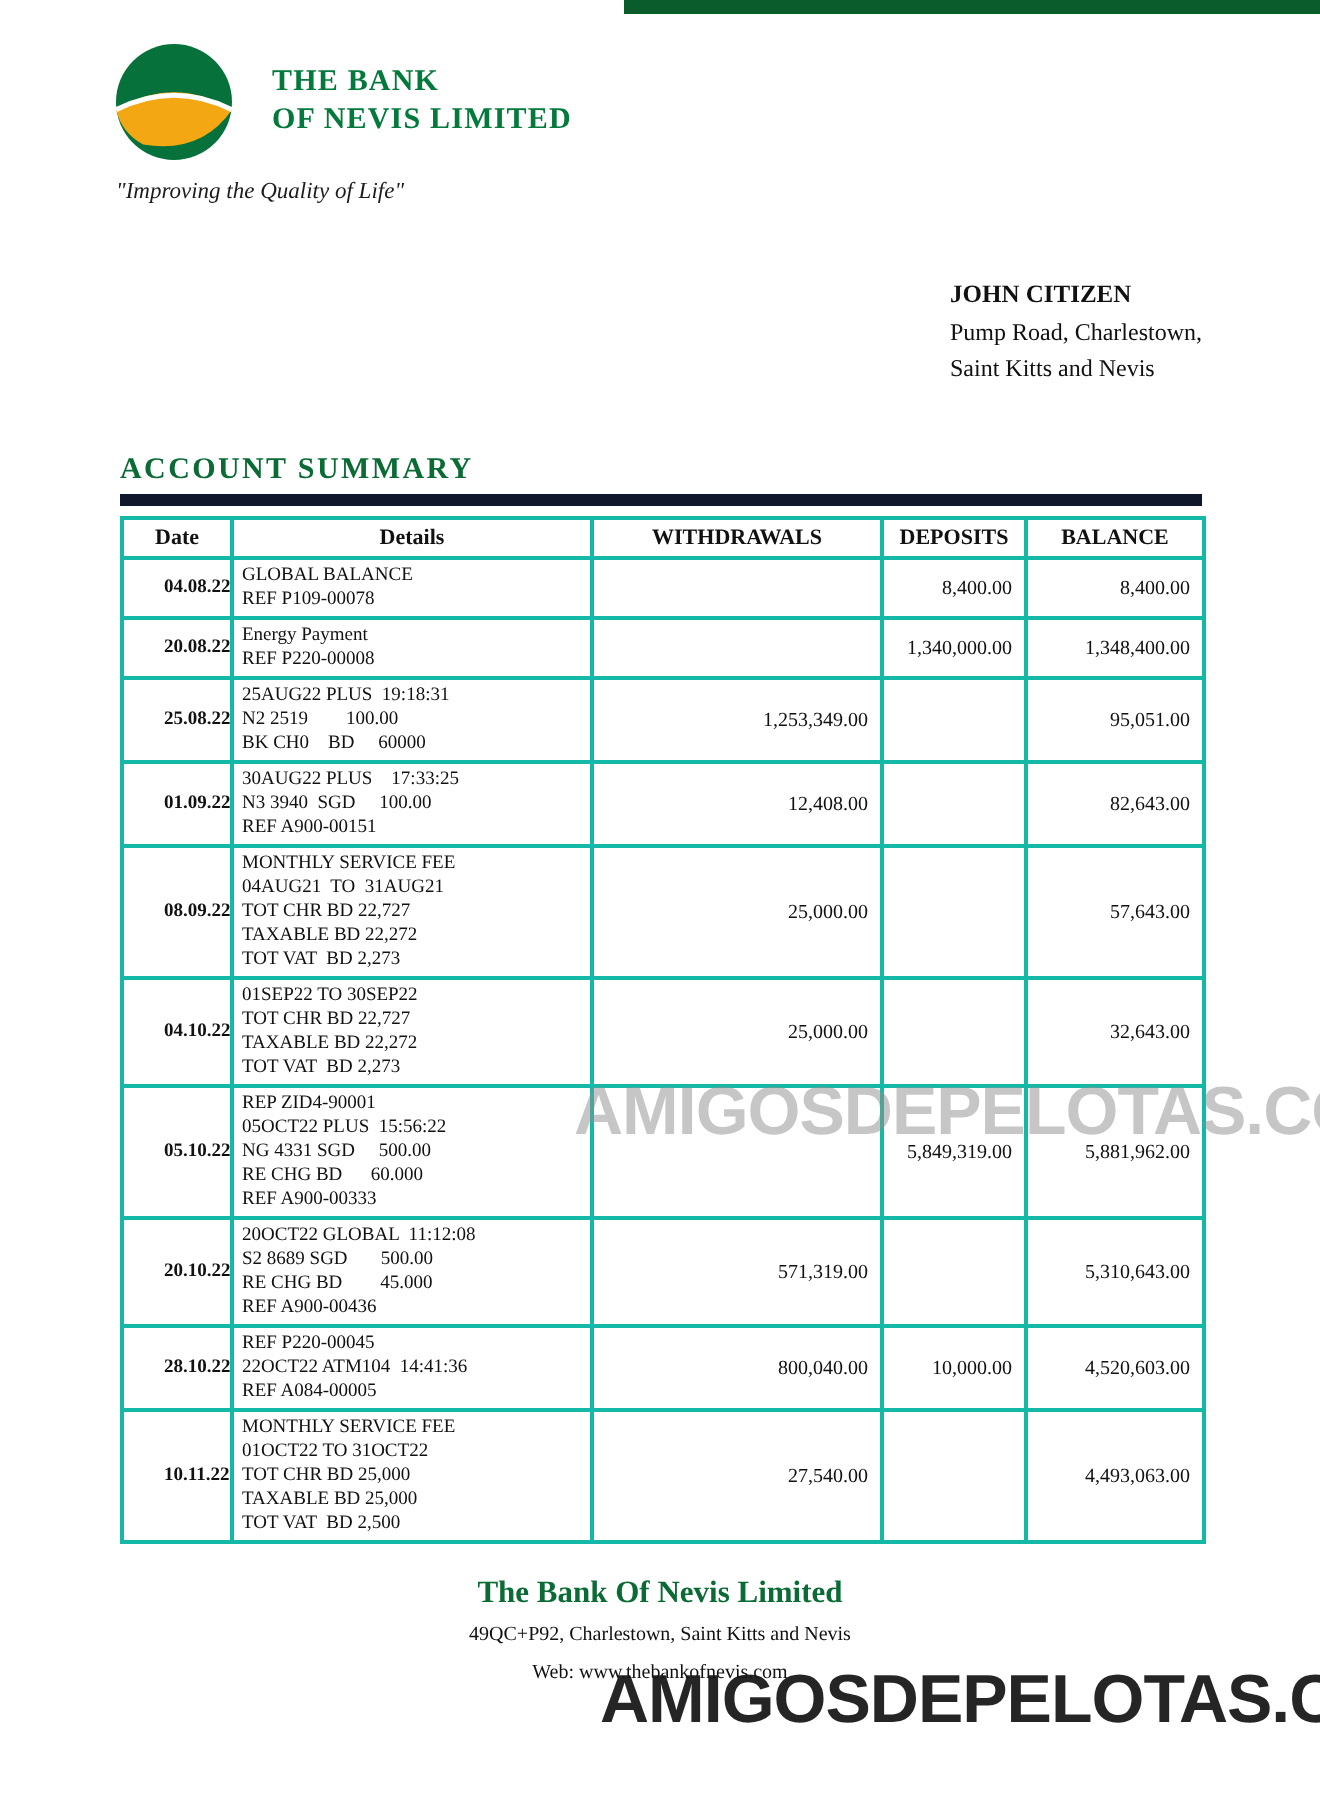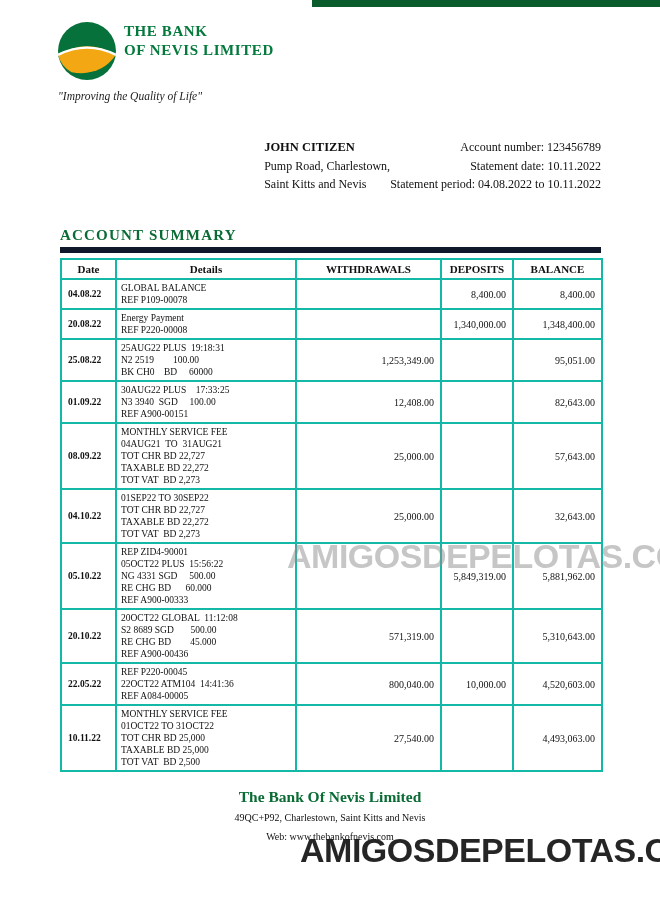--- a/index.html
+++ b/index.html
@@ -6,42 +6,42 @@
   html,body { background:#e9e9e9; }
   .page {
     position:relative; width:660px; height:899px; margin:0 auto;
     background:#ffffff; overflow:hidden;
     font-family:"Liberation Serif", serif; color:#111;
   }
   .topbar { position:absolute; top:0; left:312px; right:0; height:7px; background:#0a5c2d; }
 
   
   .header { position:absolute; top:22px; left:58px; }
-  .logo-row { display:flex; align-items:flex-start; gap:8px; }
+  .logo-row { display:flex; align-items:center; gap:20px; }
   .logo { width:58px; height:58px; flex:0 0 auto; }
   .bank-name { color:#03793c; font-weight:bold; font-size:15px; line-height:19px; letter-spacing:0.6px; }
   .tagline { margin-top:10px; font-style:italic; font-size:11.5px; color:#1c1c1c; }
 
   
   .info-row { position:absolute; top:138px; left:60px; width:541px;
     display:flex; justify-content:flex-end; font-size:12px; line-height:18.5px; }
   .holder-name { font-weight:bold; font-size:12.5px; }
   .stmt-info { text-align:right; }
 
   
   .summary-title-wrap { position:absolute; top:226px; left:60px; width:541px;
     border-bottom:6px solid #0f172a; padding-bottom:3px; }
   .summary-title { color:#0a6b35; font-size:15px; font-weight:bold; letter-spacing:1.2px; }
 
   
   table.summary { position:absolute; top:258px; left:60px; width:541px;
     border-collapse:collapse; table-layout:fixed; }
   table.summary th, table.summary td { border:2px solid #14b8a6; }
   table.summary th { font-size:11px; font-weight:bold; text-align:center; padding:3px 2px; }
-  .c-date { font-weight:bold; font-size:9.5px; vertical-align:middle; padding:2px 6px; }
+  .c-date { font-weight:bold; font-size:9.5px; vertical-align:middle; padding:2px 20px; }
   .c-details { font-size:9.5px; vertical-align:top; padding:2px 4px; }
   .det-line { white-space:pre; line-height:12px; overflow:hidden; }
   .c-amt { font-size:10px; text-align:right; vertical-align:middle; padding:2px 6px; }
 
   
   .footer { position:absolute; top:788px; left:0; width:660px; text-align:center; }
   .footer-bank { color:#0a6b35; font-weight:bold; font-size:15.5px; }
   .footer-line { font-size:10px; margin-top:6px; }
   .footer-web { margin-top:8px; }
 
@@ -73,34 +73,20 @@
       </div>
     </div>
     <div class="tagline">"Improving the Quality of Life"</div>
   </div>
 
   <div class="info-row">
     <div class="holder">
       <div class="holder-name">JOHN CITIZEN</div>
       <div>Pump Road, Charlestown,</div>
       <div>Saint Kitts and Nevis</div>
-    </div>
-    <div class="stmt-info">
-      <div>
-        <span>Account number:</span>
-        <span>123456789</span>
-      </div>
-      <div>
-        <span>Statement date:</span>
-        <span>10.11.2022</span>
-      </div>
-      <div>
-        <span>Statement period:</span>
-        <span>04.08.2022 to 10.11.2022</span>
-      </div>
     </div>
   </div>
 
   <div class="summary-title-wrap">
     <span class="summary-title">ACCOUNT SUMMARY</span>
   </div>
 
   <table class="summary">
     <colgroup>
       <col style="width:55px">
@@ -205,21 +191,21 @@
             <div class="det-line">20OCT22 GLOBAL  11:12:08</div>
             <div class="det-line">S2 8689 SGD       500.00</div>
             <div class="det-line">RE CHG BD        45.000</div>
             <div class="det-line">REF A900-00436</div>
           </td>
           <td class="c-amt">571,319.00</td>
           <td class="c-amt"></td>
           <td class="c-amt">5,310,643.00</td>
         </tr>
         <tr>
-          <td class="c-date">22.05.22</td>
+          <td class="c-date">28.10.22</td>
           <td class="c-details">
             <div class="det-line">REF P220-00045</div>
             <div class="det-line">22OCT22 ATM104  14:41:36</div>
             <div class="det-line">REF A084-00005</div>
           </td>
           <td class="c-amt">800,040.00</td>
           <td class="c-amt">10,000.00</td>
           <td class="c-amt">4,520,603.00</td>
         </tr>
         <tr>

